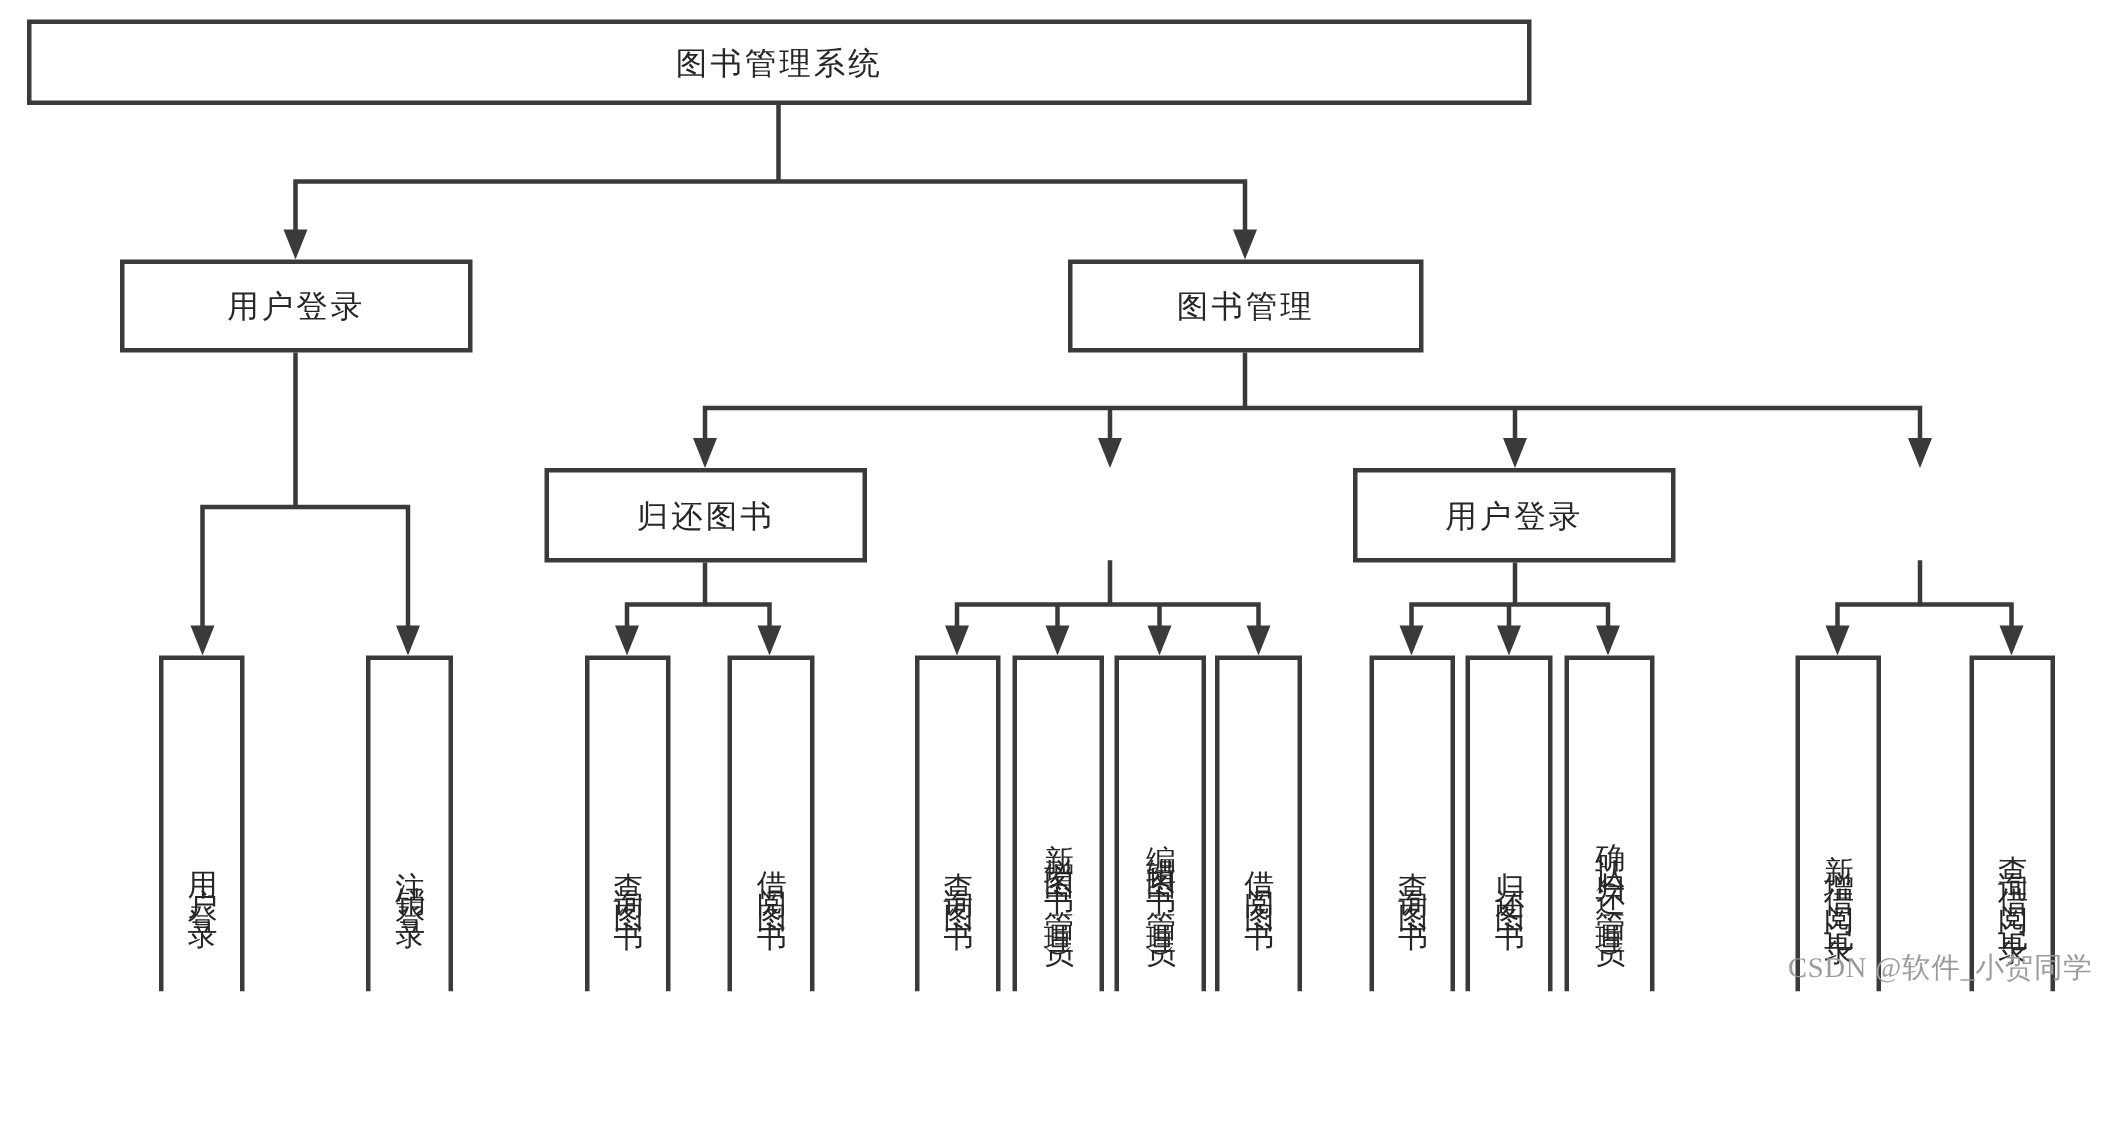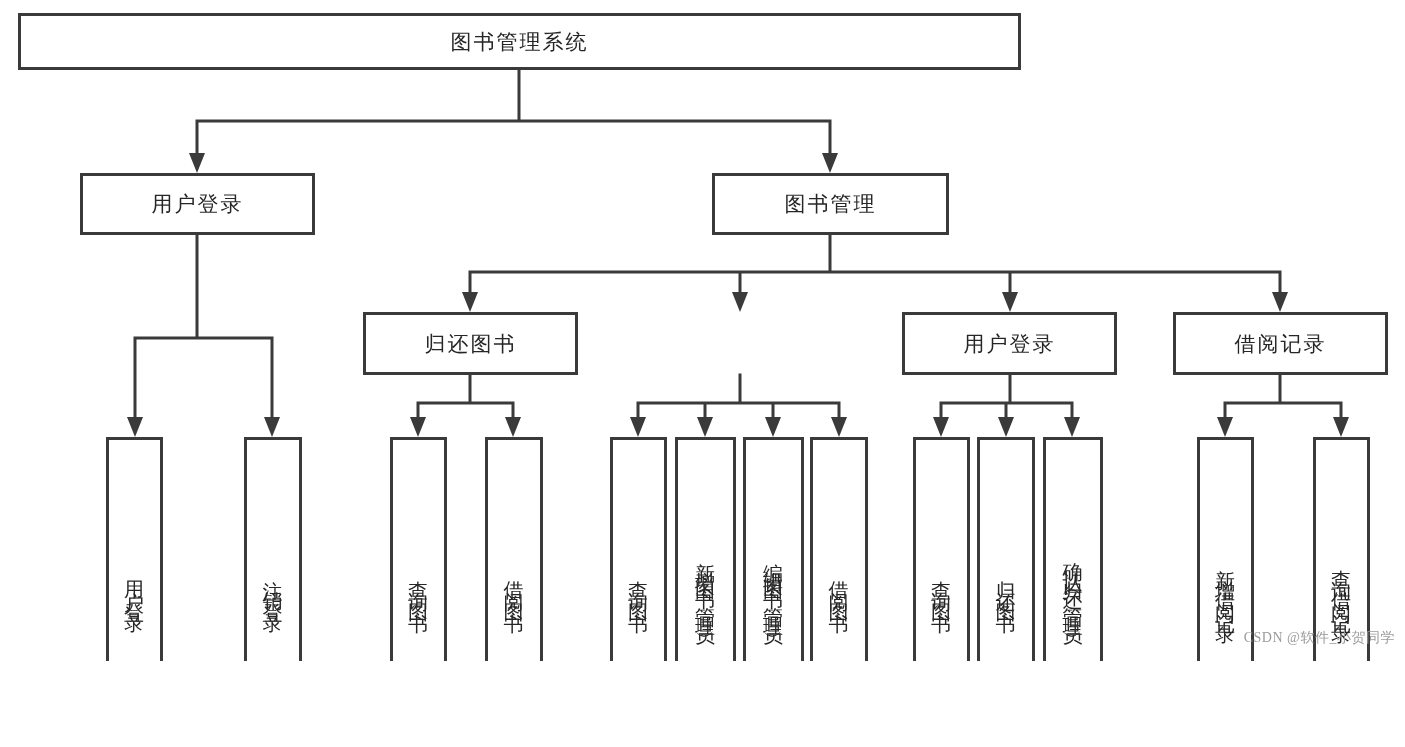--- a/index.html
+++ b/index.html
@@ -32,22 +32,22 @@
     border:3px solid var(--line);
     background:#fff;
     display:flex;align-items:center;justify-content:center;
     writing-mode:vertical-rl;
     font-size:20px;letter-spacing:11px;color:var(--text);
     line-height:1;
   }
   .vbox.long{letter-spacing:9px;}
   .watermark{
     position:absolute;
-    right:10px;bottom:14px;
-    font-size:14px;letter-spacing:0.5px;
+    right:10px;bottom:3px;
+    font-size:19px;letter-spacing:0.5px;
     color:var(--wm);
     z-index:5;
     white-space:nowrap;
   }
   path.cn{stroke:var(--line);stroke-width:3;fill:none;stroke-linecap:square;}
   polygon.ah{fill:var(--line);}
 </style>
 </head>
 <body>
 
@@ -90,21 +90,20 @@
     <polygon class="ah" points="1333,417 1349,417 1341,437"></polygon>
   </svg>
 
   <div class="hbox" style="left:18px;top:13px;width:1003px;height:57px">图书管理系统</div>
 
   <div class="hbox" style="left:80px;top:173px;width:235px;height:62px">用户登录</div>
   <div class="hbox" style="left:712px;top:173px;width:237px;height:62px">图书管理</div>
 
   <div class="hbox" style="left:363px;top:312px;width:215px;height:63px">归还图书</div>
   <div class="hbox" style="left:902px;top:312px;width:215px;height:63px">用户登录</div>
-  <div class="hbox" style="left:1173px;top:312px;width:215px;height:63px">借阅记录</div>
 
   <div class="vbox" style="left:106px;top:437px;width:57px;height:300px">用户登录</div>
   <div class="vbox" style="left:244px;top:437px;width:58px;height:300px">注销登录</div>
 
   <div class="vbox" style="left:390px;top:437px;width:57px;height:300px">查询图书</div>
   <div class="vbox" style="left:485px;top:437px;width:58px;height:300px">借阅图书</div>
 
   <div class="vbox" style="left:610px;top:437px;width:57px;height:300px">查询图书</div>
   <div class="vbox long" style="left:675px;top:437px;width:61px;height:300px">新增图书（管理员）</div>
   <div class="vbox long" style="left:743px;top:437px;width:61px;height:300px">编辑图书（管理员）</div>

